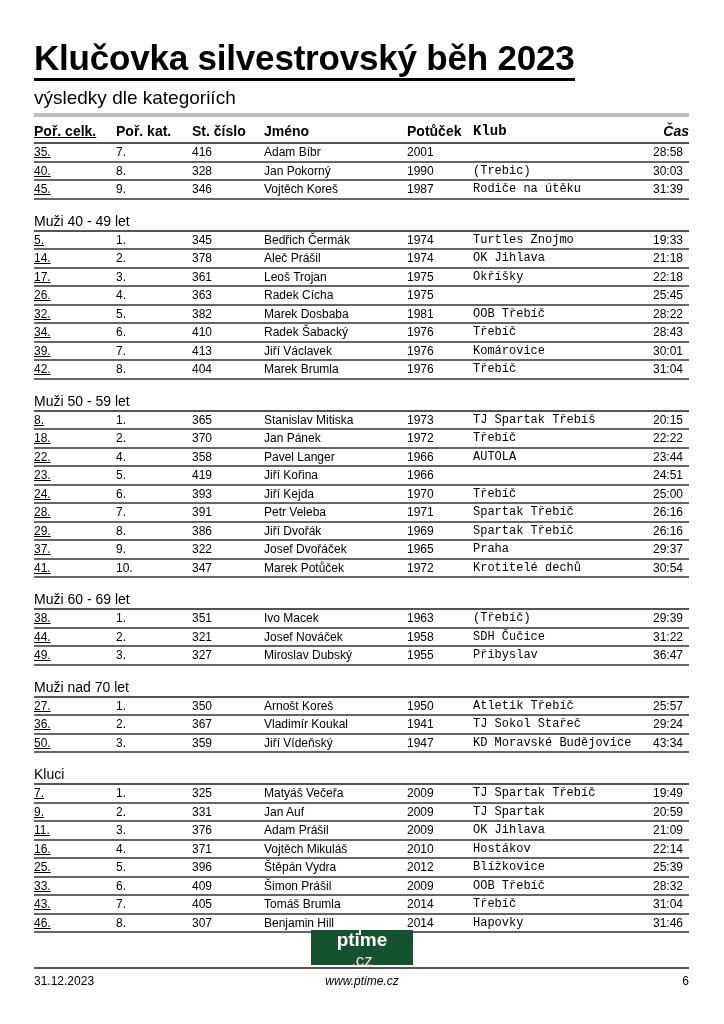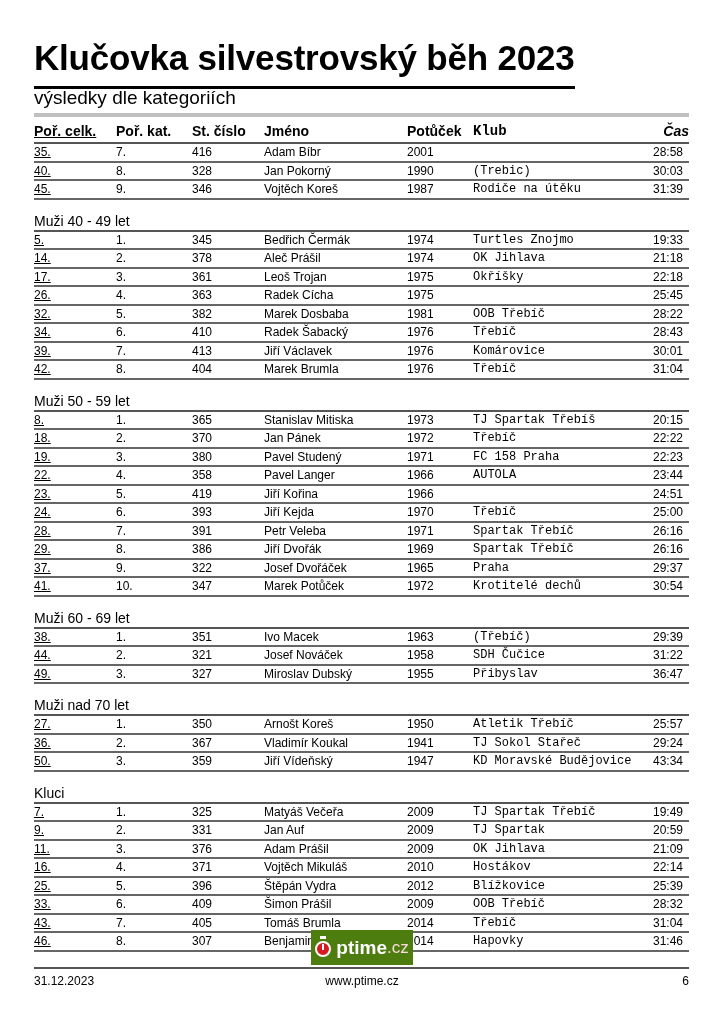--- a/index.html
+++ b/index.html
@@ -4,21 +4,21 @@
   <style>
     html, body { margin: 0; padding: 0; background: #ffffff; }
     body {
       width: 724px; height: 1024px; position: relative; overflow: hidden;
       font-family: "Liberation Sans", sans-serif; color: #000;
     }
     .title {
       position: absolute; left: 34px; top: 38px;
       font-size: 35px; font-weight: bold; line-height: 40px;
       letter-spacing: -0.2px;
-      border-bottom: 3px solid #000; padding-bottom: 8px;
+      border-bottom: 3px solid #000; padding-bottom: 0px;
       white-space: nowrap;
     }
     .subtitle {
       position: absolute; left: 34px; top: 86px;
       font-size: 19px; font-weight: normal; line-height: 24px;
     }
     .graybar {
       position: absolute; left: 34px; top: 113px; width: 655px; height: 4px;
       background: #c0c0c0;
     }
@@ -37,40 +37,40 @@
     .c1 { width: 82px; text-decoration: underline; } .c2 { width: 76px; } .c3 { width: 72px; }
     .c4 { width: 143px; } .c5 { width: 66px; } .c6 { width: 180px; font-family: Liberation Mono, monospace; }
     .c7 { width: 36px; }
     th.c7 { text-align: right; font-style: italic; }
     tr.cat td {
       font-size: 14px; height: 26px; padding-top: 4px;
       border-bottom: 2px solid #555; vertical-align: bottom; line-height: 18px;
     }
     .logo {
       position: absolute; left: 311px; top: 930px; width: 102px; height: 35px;
-      background: #4d7c0f; display: flex; align-items: center; justify-content: center;
-      color: #fff; font-weight: bold; font-size: 19px;
+      background: #14532d; display: flex; align-items: center; justify-content: center;
+      color: #fff; font-weight: bold; font-size: 19px; flex-direction: column;
     }
     .logo .cz { font-weight: normal; color: #fbdcdc; font-size: 17px; }
     .logo .watch {
       width: 12px; height: 12px; border: 2.5px solid #fff; border-radius: 50%;
       margin-right: 5px; position: relative; top: 1px; background: #d71920;
     }
     .logo .watch::before {
       content: ""; position: absolute; left: 3px; top: -7px; width: 6px; height: 3px; background: #fff;
     }
     .logo .watch::after {
       content: ""; position: absolute; left: 5px; top: 1px; width: 2px; height: 6px; background: #fff;
     }
     .footer-line {
       position: absolute; left: 34px; top: 967px; width: 655px; height: 2px; background: #555;
     }
     .footer { position: absolute; top: 974px; font-size: 12px; line-height: 14px; }
     .f-date { left: 34px; }
-    .f-url { left: 0; width: 724px; text-align: center; }
+    .f-url { left: 0; width: 724px; text-align: center; font-style: italic; }
     .f-page { right: 35px; }
   </style>
 </head>
 <body>
 
 <div class="title">Klučovka silvestrovský běh 2023</div>
 <div class="subtitle">výsledky dle kategoriích</div>
 <div class="graybar"></div>
 
 <div class="table-wrap">
@@ -204,29 +204,20 @@
         <tr>
           <td class="c1">18.</td>
           <td class="c2">2.</td>
           <td class="c3">370</td>
           <td class="c4">Jan Pánek</td>
           <td class="c5">1972</td>
           <td class="c6">Třebíč</td>
           <td class="c7">22:22</td>
         </tr>
         <tr>
-          <td class="c1">19.</td>
-          <td class="c2">3.</td>
-          <td class="c3">380</td>
-          <td class="c4">Pavel Studený</td>
-          <td class="c5">1971</td>
-          <td class="c6">FC 158 Praha</td>
-          <td class="c7">22:23</td>
-        </tr>
-        <tr>
           <td class="c1">22.</td>
           <td class="c2">4.</td>
           <td class="c3">358</td>
           <td class="c4">Pavel Langer</td>
           <td class="c5">1966</td>
           <td class="c6">AUTOLA</td>
           <td class="c7">23:44</td>
         </tr>
         <tr>
           <td class="c1">23.</td>

